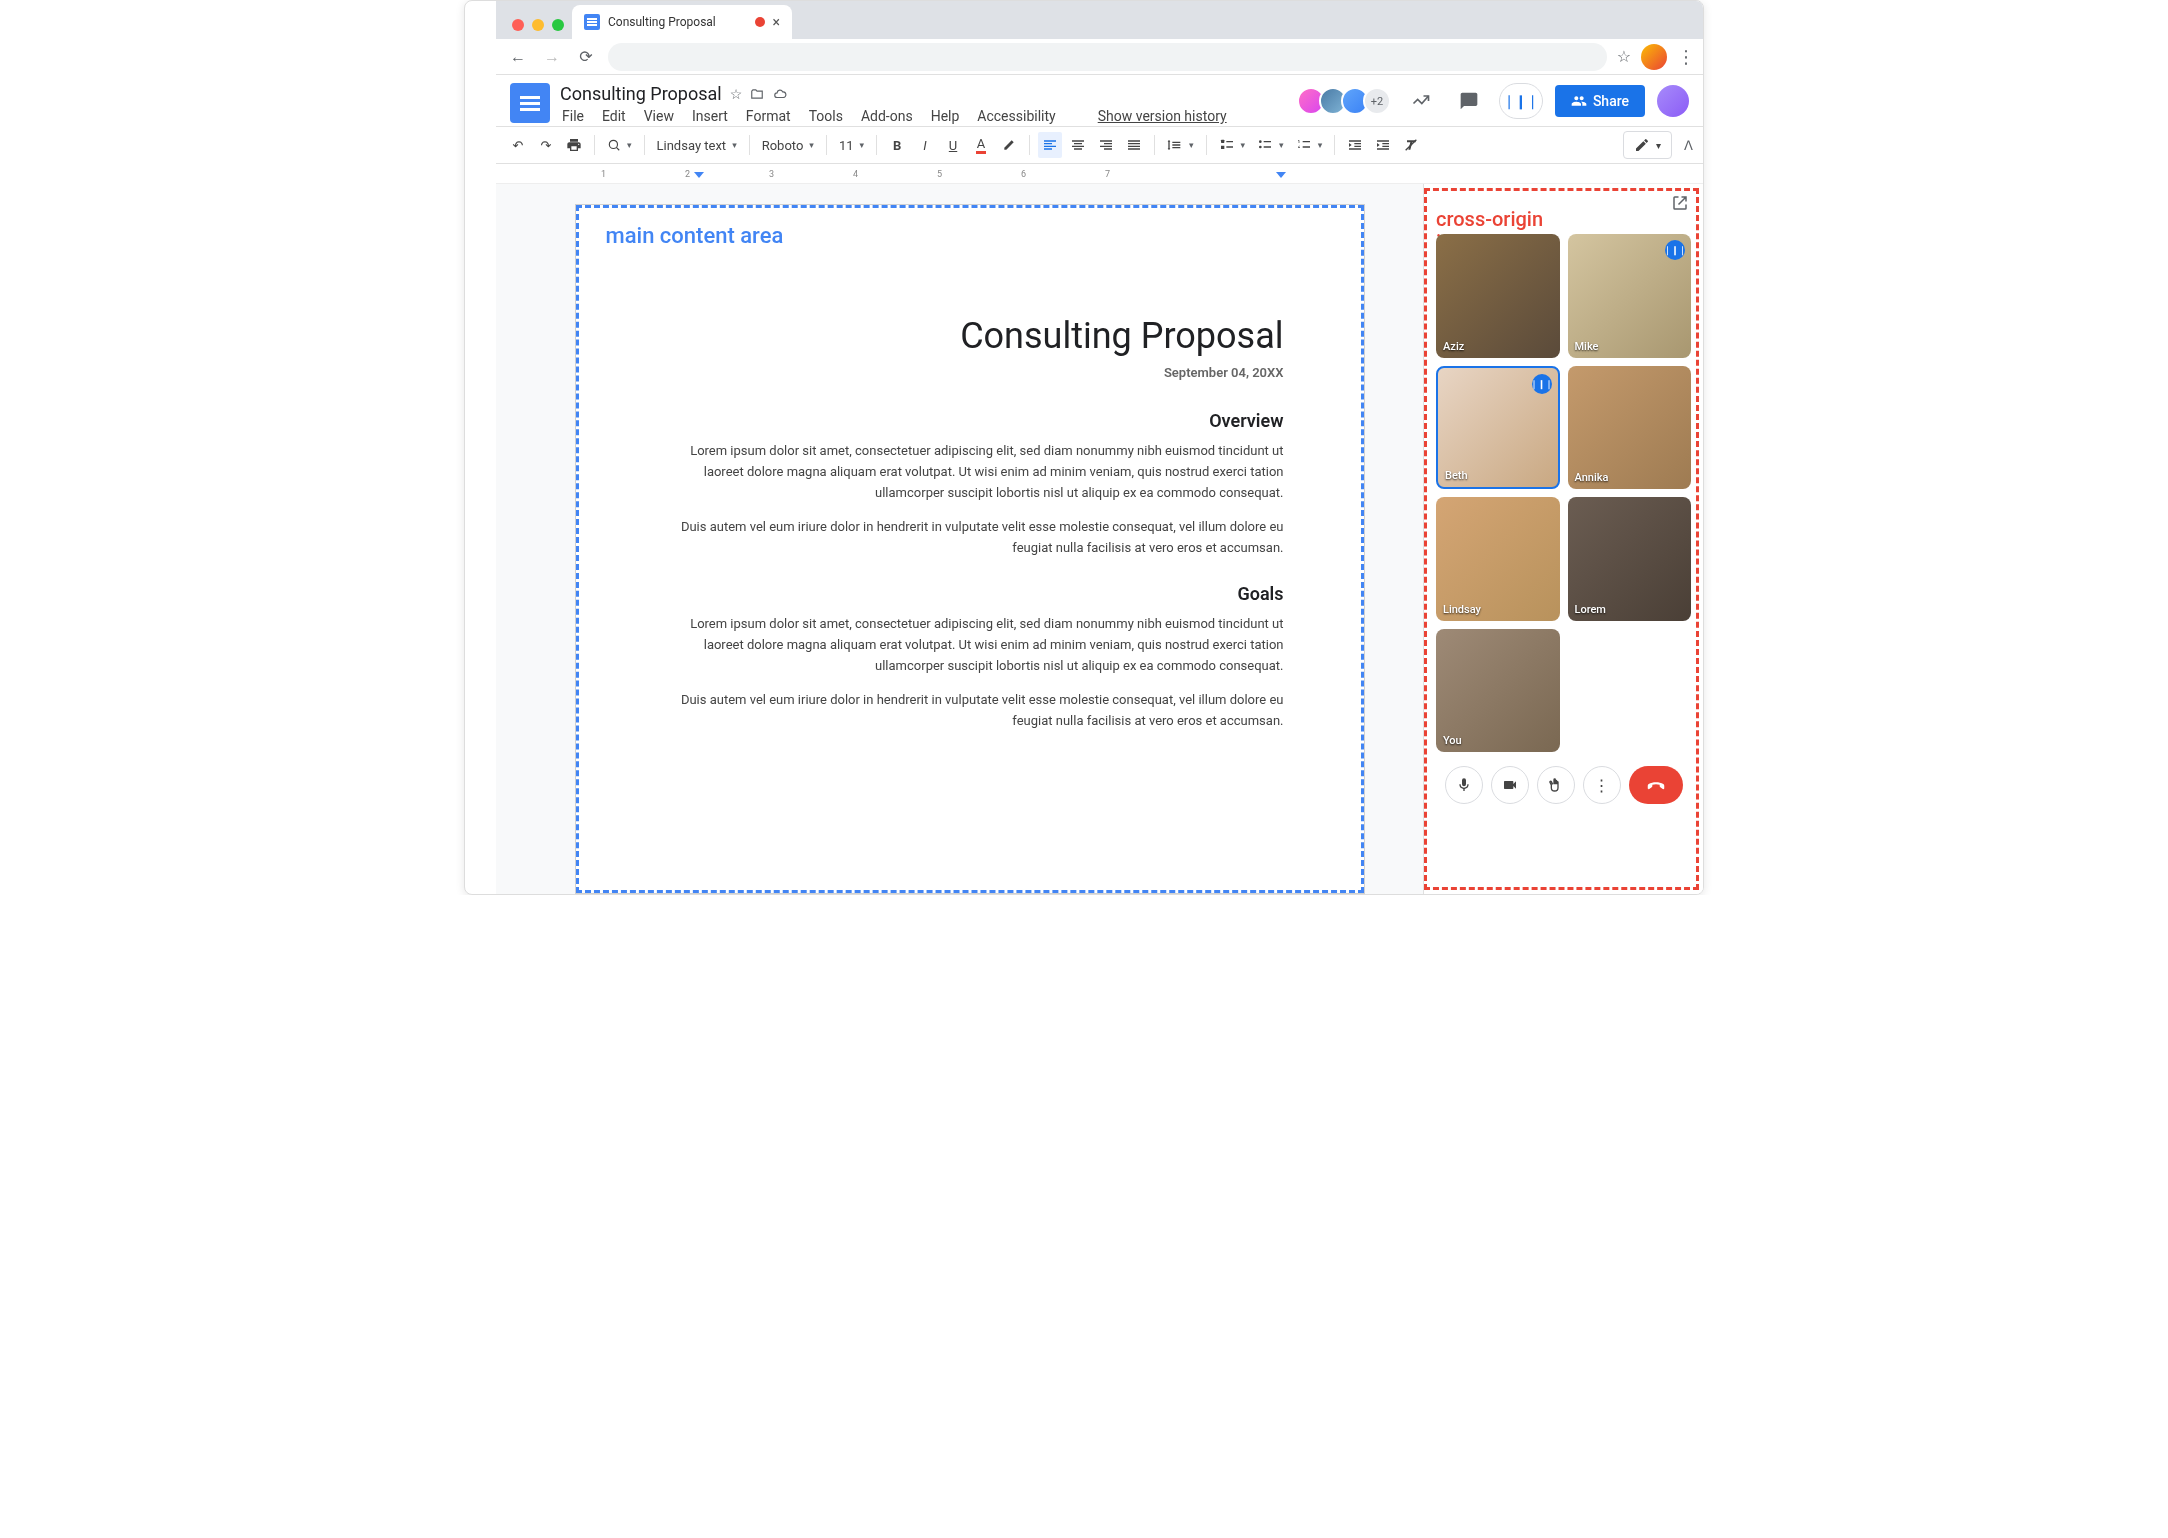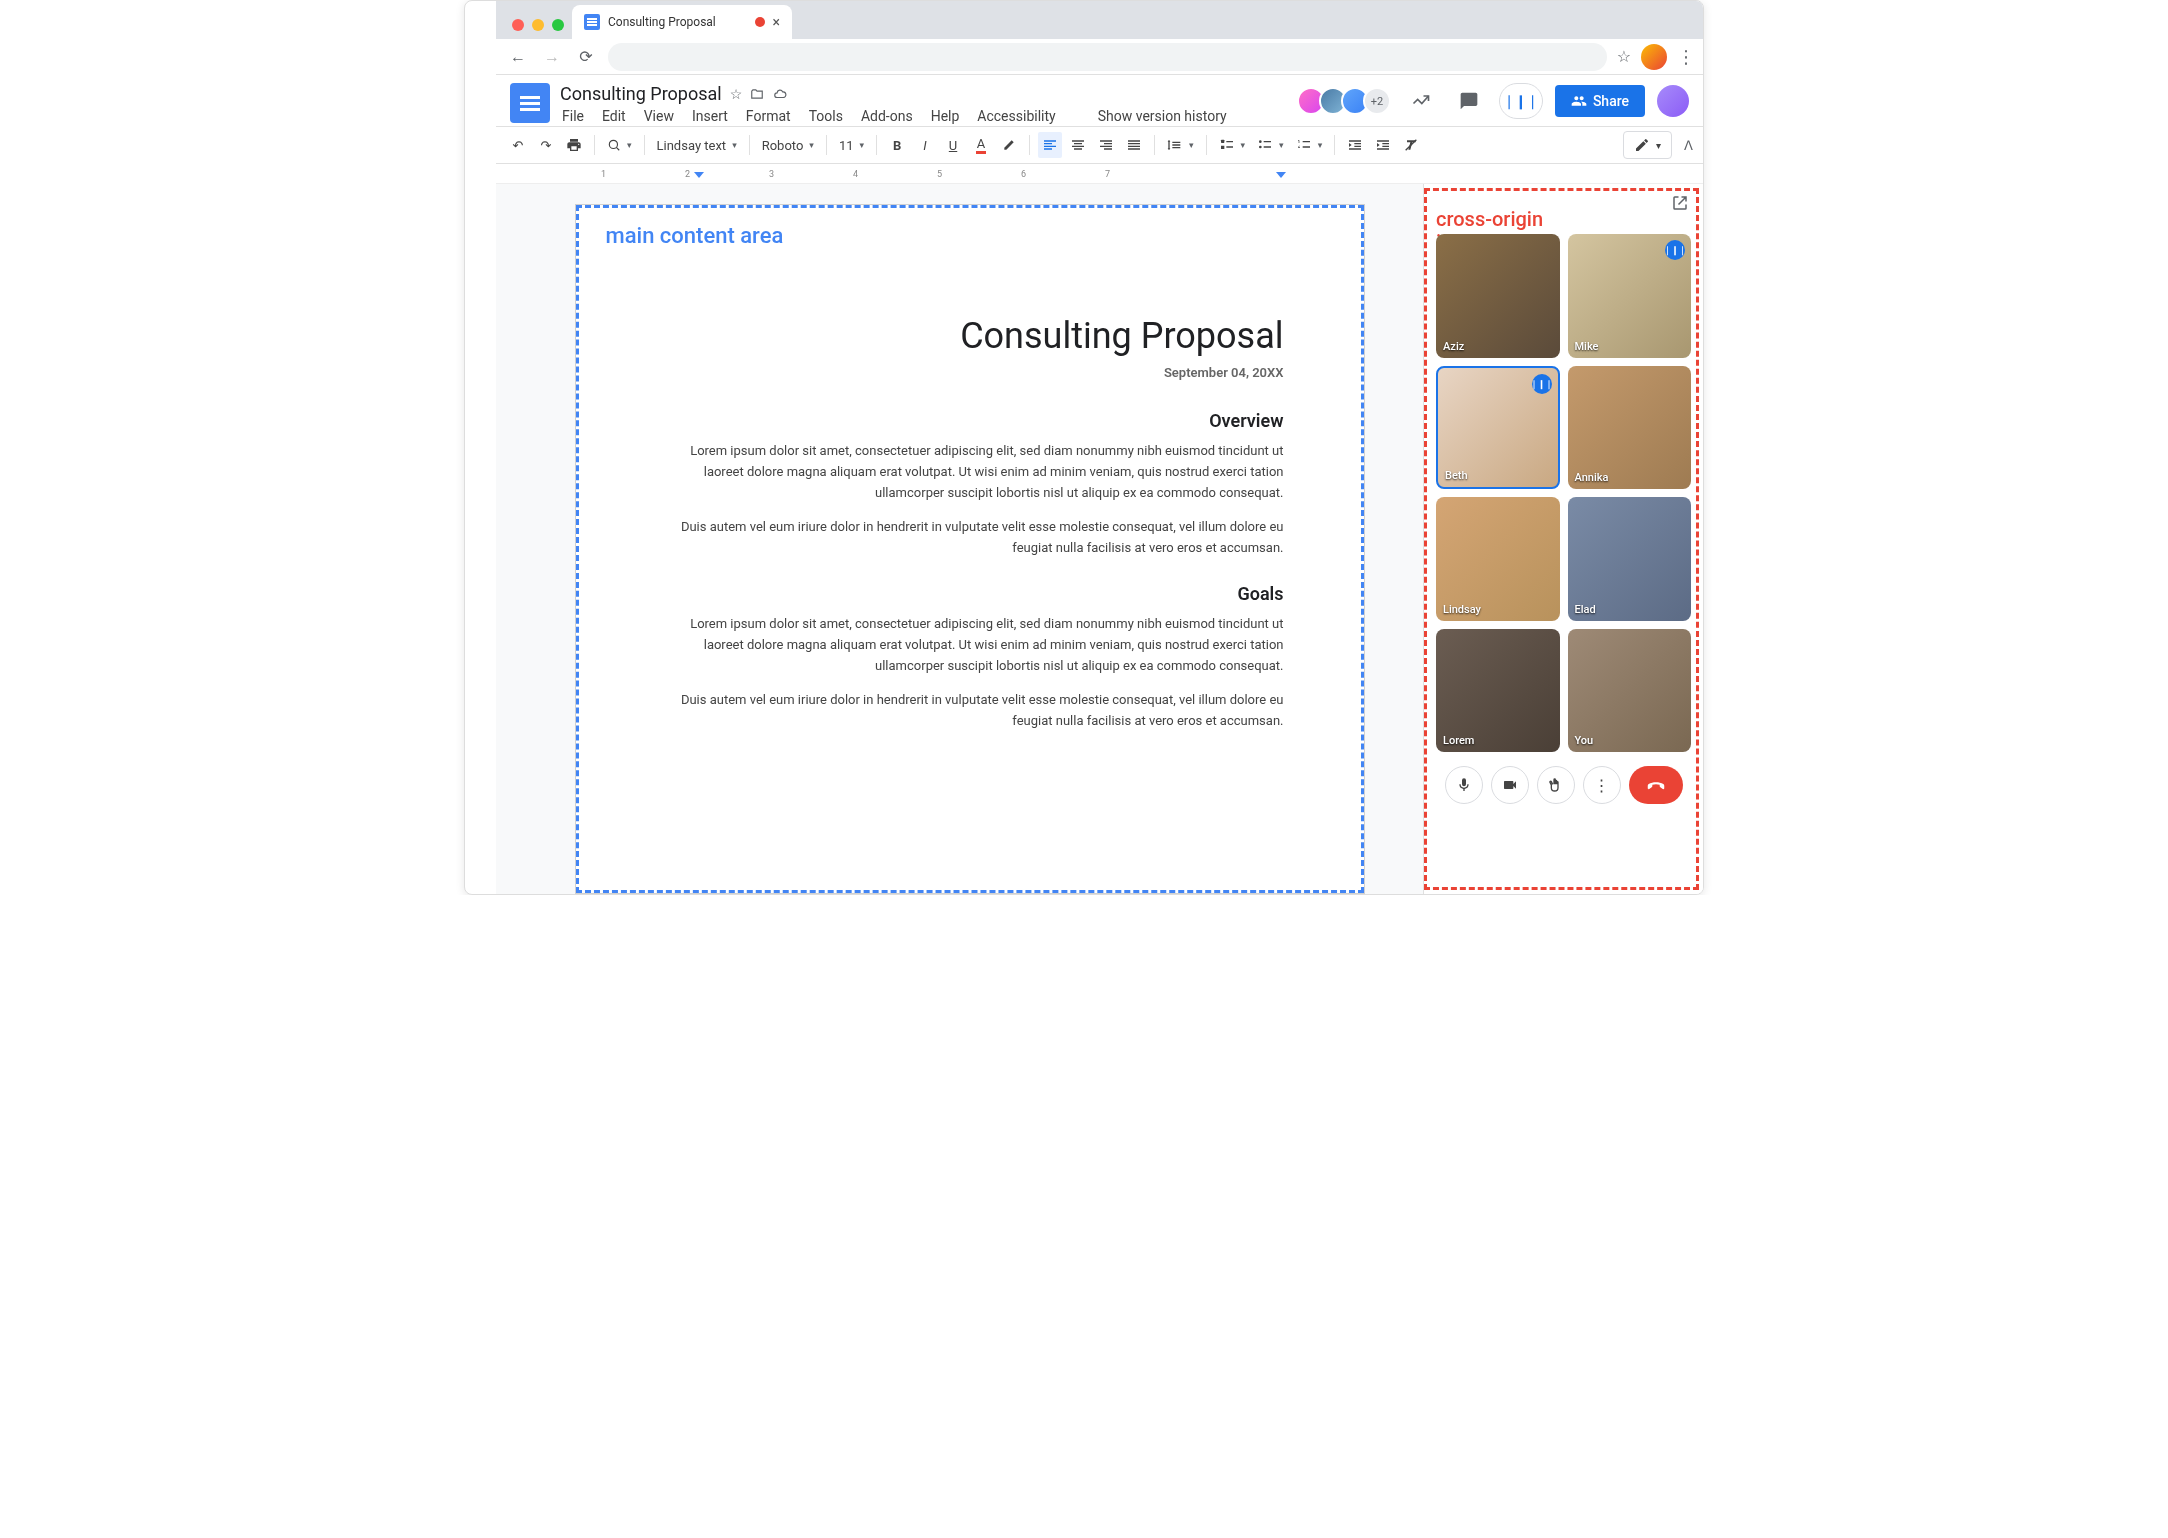--- a/index.html
+++ b/index.html
@@ -29,21 +29,21 @@
 
 .docs-header { display: flex; align-items: flex-start; padding: 8px 14px 0; gap: 10px; }
 .docs-logo { width: 40px; height: 40px; background: #4285f4; border-radius: 4px; display: flex; align-items: center; justify-content: center; flex-shrink: 0; }
 .docs-logo::after { content: ""; width: 20px; height: 3px; background: #fff; box-shadow: 0 6px 0 #fff, 0 -6px 0 #fff; }
 .title-area { flex: 1; }
 .doc-title-row { display: flex; align-items: center; gap: 8px; }
 .doc-title { font-size: 18px; color: #202124; }
 .title-icn { color: #5f6368; font-size: 14px; }
 .menu-bar { display: flex; gap: 14px; font-size: 14px; color: #444; margin-top: 2px; }
 .menu-item { padding: 2px 2px; text-align: right; }
-.version-hist { color: #444; margin-left: 24px; }
+.version-hist { text-decoration: underline; color: #444; margin-left: 24px; }
 
 .header-right { display: flex; align-items: center; gap: 12px; }
 .avatar-stack { display: flex; }
 .avatar-stack .av { width: 28px; height: 28px; border-radius: 50%; margin-left: -6px; border: 2px solid #fff; }
 .av1 { background: linear-gradient(135deg,#ff6ec7,#d946ef); }
 .av2 { background: linear-gradient(135deg,#4a7ba6,#7fb3d5); }
 .av3 { background: linear-gradient(135deg,#60a5fa,#3b82f6); }
 .av4 { background: #e8eaed; display:flex; align-items:center; justify-content:center; font-size:11px; color:#5f6368; }
 .hdr-icn { width: 36px; height: 36px; display: flex; align-items: center; justify-content: center; color: #5f6368; font-size: 18px; border-radius: 50%; }
 .voice-bubble { width: 44px; height: 36px; border: 1px solid #dadce0; border-radius: 18px; display: flex; align-items: center; justify-content: center; }
@@ -356,23 +356,20 @@
         <div class="tile t3 highlighted">
             <span class="speaking-badge">❘❙❘</span>
             <span class="tile-name">Beth</span>
           </div>
         <div class="tile t5">
             <span class="tile-name">Annika</span>
           </div>
         <div class="tile t4">
             <span class="tile-name">Lindsay</span>
           </div>
-        <div class="tile t6">
-            <span class="tile-name">Elad</span>
-          </div>
         <div class="tile t7">
             <span class="tile-name">Lorem</span>
           </div>
         <div class="tile t8">
             <span class="tile-name">You</span>
           </div>
       </div>
       <div class="call-controls">
         <div class="ctrl-btn">
           <svg width="16" height="16" viewBox="0 0 24 24" fill="#444">

